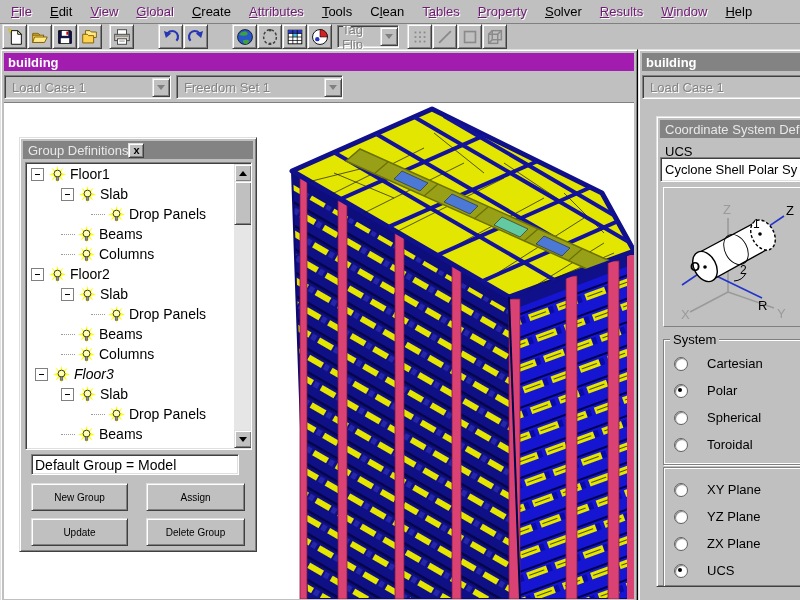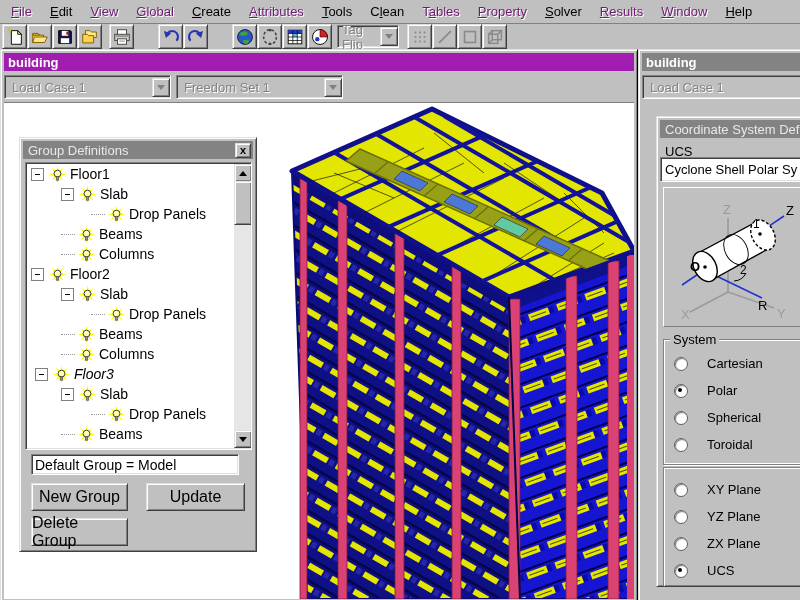--- a/index.html
+++ b/index.html
@@ -41,21 +41,21 @@
   .combo-row{display:flex;gap:5px;padding:4px 3px 3px 3px;}
   .combo{height:22px;display:flex;align-items:center;justify-content:space-between;
          color:#838383;text-shadow:1px 1px 0 #fff;padding-left:7px;flex:0 0 auto;}
 
   .canvas{position:absolute;left:3px;top:52px;width:630px;height:496px;background:#fff;
           border-top:1px solid #808080;overflow:hidden;}
 
   
   .gd-dialog{position:absolute;left:15px;top:34px;width:236px;height:413px;}
   .gd-title{height:18px;margin:3px;background:#838383;color:#fff;font-weight:normal;
-            display:flex;align-items:center;justify-content:space-between;padding:0 2px 0 5px;color:#e8e8e8;}
+            display:flex;align-items:center;padding:0 2px 0 5px;color:#e8e8e8;}
   .gd-close{width:14px;height:13px;display:flex;align-items:center;justify-content:center;
             font-size:11px;font-weight:bold;color:#000;line-height:1;}
   .gd-tree{position:absolute;left:5px;top:24px;width:225px;height:286px;overflow:hidden;}
   .tree-inner{position:absolute;left:1px;top:1px;right:17px;bottom:1px;background:#fff;overflow:hidden;}
   .tree-row{height:20px;display:flex;align-items:center;font-size:14px;white-space:nowrap;}
   .minusbox{width:11px;height:11px;background:#fff;border:1px solid #808080;display:flex;
             align-items:center;justify-content:center;flex:0 0 auto;margin-right:5px;position:relative;}
   .minusbox::after{content:'';width:5px;height:1px;background:#000;position:absolute;}
   .dotline{width:14px;border-top:1px dotted #9a9a9a;flex:0 0 auto;margin-right:3px;}
   .bulb{width:17px;height:17px;flex:0 0 auto;margin-right:4px;}
@@ -64,21 +64,21 @@
   .sb-up{top:0}.sb-down{bottom:0}
   .tri-up-s{width:0;height:0;border-left:4px solid transparent;border-right:4px solid transparent;border-bottom:5px solid #000;}
   .tri-down-s{width:0;height:0;border-left:4px solid transparent;border-right:4px solid transparent;border-top:5px solid #000;}
   .sb-thumb{position:absolute;left:0;top:17px;width:16px;height:42px;}
   .gd-field{position:absolute;left:11px;top:316px;width:200px;height:19px;background:#fff;
             border:1px solid;border-color:#808080 #fff #fff #808080;
             box-shadow:inset 1px 1px 0 #404040, inset -1px -1px 0 #dfdfdf;
             font-family:"Liberation Sans",sans-serif;font-size:14px;padding:0 3px;}
   .gd-buttons{position:absolute;left:11px;top:345px;width:214px;display:grid;
               grid-template-columns:97px 99px;grid-column-gap:18px;grid-row-gap:7px;}
-  .btn{height:26px;display:flex;align-items:center;justify-content:center;font-size:16px;}
+  .btn{height:26px;display:flex;align-items:center;justify-content:center;font-size:10px;}
 
   
   .cs-dialog{position:absolute;left:17px;top:66px;width:170px;height:469px;overflow:hidden;}
   .cs-title{height:18px;margin:3px;background:#838383;color:#e8e8e8;display:flex;align-items:center;
             padding-left:5px;white-space:nowrap;overflow:hidden;}
   .cs-menu{padding:3px 0 2px 8px;}
   .cs-combo{position:absolute;left:3px;top:40px;width:170px;height:23px;background:#fff;
             display:flex;align-items:center;padding-left:4px;white-space:nowrap;overflow:hidden;
             border:1px solid;border-color:#808080 #fff #fff #808080;
             box-shadow:inset 1px 1px 0 #404040, inset -1px -1px 0 #dfdfdf;}
@@ -516,20 +516,21 @@
             </div>
           <div class="sb-thumb raised"></div>
           <div class="sb-btn sb-down raised">
               <span class="tri-down-s"></span>
             </div>
         </div>
       </div>
       <input class="gd-field" value="Default Group = Model" style="">
       <div class="gd-buttons">
         <div class="btn raised">New Group</div>
+        <div class="btn raised">Assign</div>
         <div class="btn raised">Update</div>
         <div class="btn raised">Delete Group</div>
       </div>
     </div>
   </div>
 </div>
 
 <div class="window" style="left:638px;top:49px;width:164px;height:551px;">
   <div class="titlebar inactive">
     <span>building</span>

